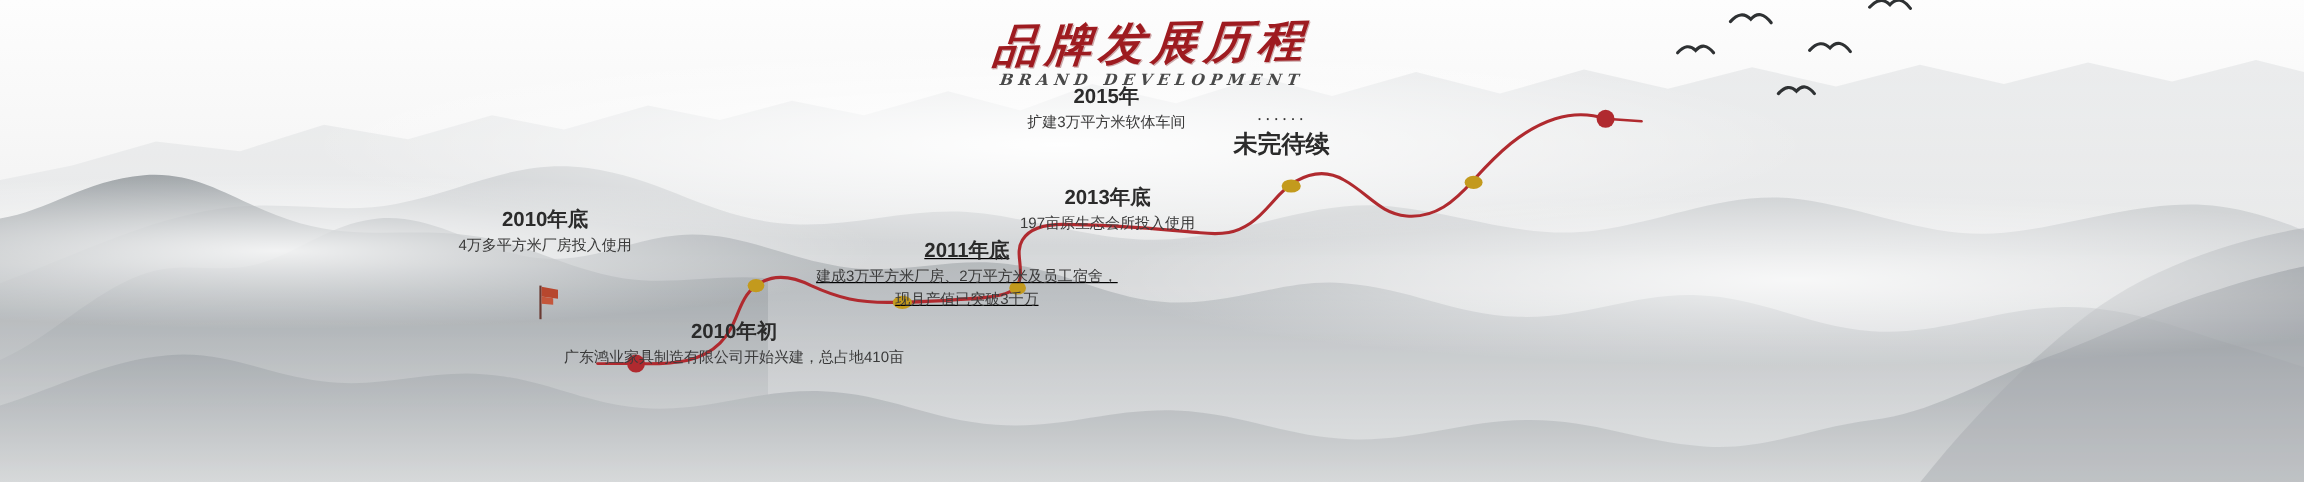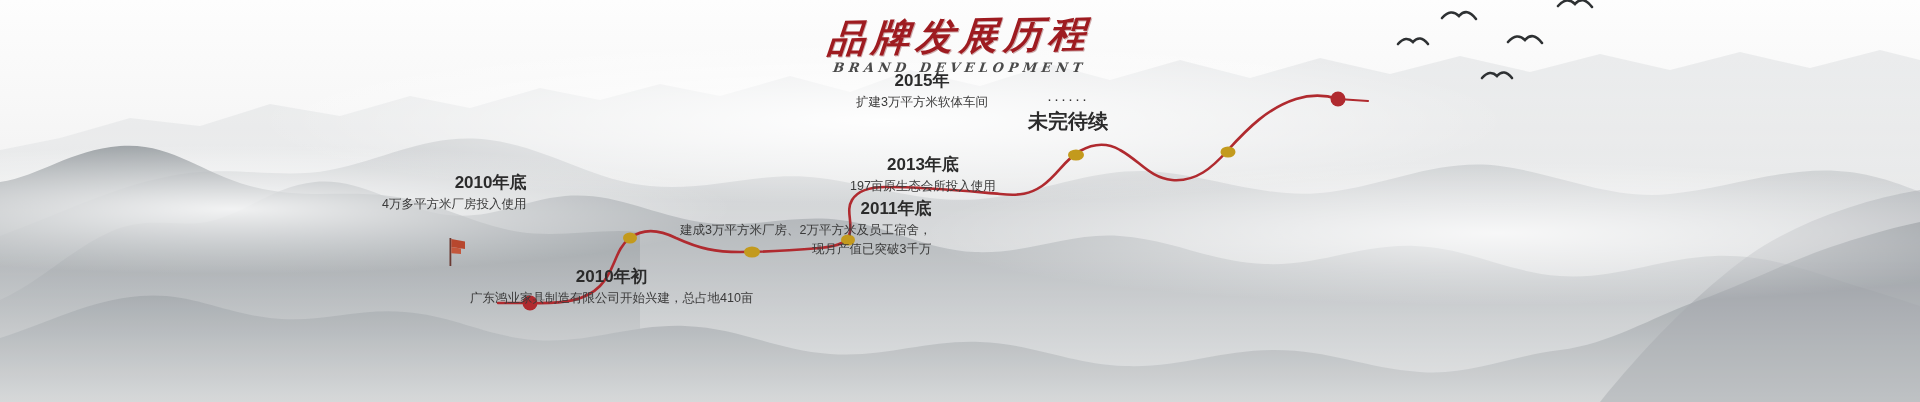--- a/index.html
+++ b/index.html
@@ -59,24 +59,24 @@
 
   
   .node{position:absolute;pointer-events:none;}
   .node .yr{
     font-size:17px;font-weight:700;color:#2b2b2b;white-space:nowrap;line-height:1.35;
   }
   .node .desc{
     font-size:12.5px;font-weight:400;color:#3a3a3a;white-space:nowrap;line-height:1.55;
   }
   .node.c{text-align:center;}
-  .node.l{text-align:right;}
+  .node.l{text-align:center;text-decoration:underline;}
 
   #node-2010-early{left:470px;top:266px;}
-  #node-2010-late {left:382px;top:172px;text-align:right;}
+  #node-2010-late {left:382px;top:172px;}
   #node-2011-late {left:680px;top:198px;}
   #node-2013-early{left:600px;top:118px;}
   #node-2013-late {left:850px;top:154px;}
   #node-2015      {left:820px;top:70px;margin-left:36px;}
   #node-end       {left:1028px;top:92px;}
 
   #node-end .dots{
     font-size:15px;letter-spacing:2px;color:#333;line-height:.9;margin-bottom:2px;
   }
   #node-end .yr{font-size:20px;}

